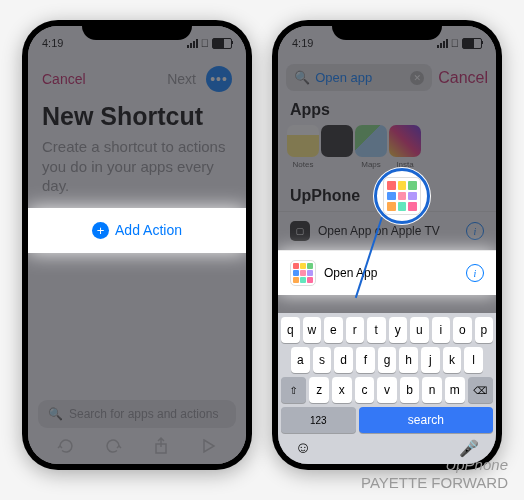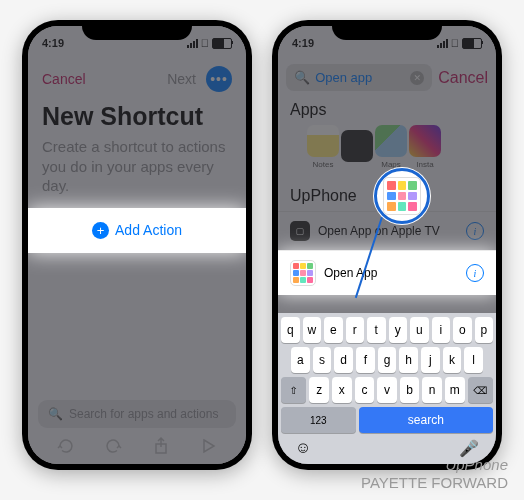--- a/index.html
+++ b/index.html
@@ -1,20 +1,20 @@
 <!DOCTYPE html>
 <html><head>
 <meta charset="utf-8">
 <style>
 body{margin:0;background:#f5f5f5;width:524px;height:500px;font-family:-apple-system,BlinkMacSystemFont,"Helvetica Neue",Arial,sans-serif;position:relative}
 .phones{display:flex;gap:20px;justify-content:center;padding:20px 10px}
 .phone{width:230px;height:450px;background:#000;border-radius:36px;position:relative;box-shadow:0 4px 20px rgba(0,0,0,.3)}
 .screen{position:absolute;top:6px;left:6px;right:6px;bottom:6px;background:#f2f2f7;border-radius:30px;overflow:hidden}
 .notch{position:absolute;top:0;left:50%;transform:translateX(-50%);width:110px;height:20px;background:#000;border-radius:0 0 14px 14px;z-index:100}
-.status-bar{height:34px;display:flex;justify-content:space-between;align-items:center;padding:0 14px;font-size:11px;font-weight:700;position:relative;z-index:10}
+.status-bar{height:34px;display:flex;justify-content:space-between;align-items:center;padding:0 14px;font-size:11px;font-weight:400;position:relative;z-index:10}
 .status-right{display:flex;gap:3px;align-items:center}
 .signal{display:flex;gap:1px;align-items:flex-end}
 .signal i{width:2px;background:#000;display:block}
 .signal i:nth-child(1){height:3px}.signal i:nth-child(2){height:5px}.signal i:nth-child(3){height:7px}.signal i:nth-child(4){height:9px}
 .battery{width:18px;height:9px;border:1px solid #000;border-radius:2px;position:relative}
 .battery:after{content:"";position:absolute;right:-2px;top:2px;width:1px;height:3px;background:#000}
 .battery-fill{width:60%;height:100%;background:#000}
 .nav-bar{display:flex;justify-content:space-between;align-items:center;padding:6px 14px;font-size:14px}
 .nav-btn{color:#be185d}
 .nav-btn.dimmed{color:#8e8e93}
@@ -25,22 +25,22 @@
 .plus-circle{width:17px;height:17px;background:#007aff;border-radius:50%;color:#fff;display:flex;align-items:center;justify-content:center;font-size:13px;line-height:1}
 .ov{position:absolute;inset:0;background:rgba(50,50,55,.62);z-index:20}
 .search-bottom{position:absolute;bottom:36px;left:10px;right:10px;background:rgba(200,200,205,.5);border-radius:9px;padding:7px 10px;font-size:12px;color:#8e8e93;display:flex;align-items:center;gap:6px}
 .toolbar{position:absolute;bottom:4px;left:0;right:0;display:flex;justify-content:space-around;padding:4px 14px}
 .tb-icon{width:20px;height:20px;opacity:.35}
 
 .search-top{margin:4px 8px 0;display:flex;align-items:center;gap:6px}
 .search-field{flex:1;background:rgba(200,200,205,.6);border-radius:8px;padding:6px 8px;font-size:13px;display:flex;align-items:center;gap:5px;color:#007aff}
 .search-field .mag{color:#888}
 .clear-x{margin-left:auto;width:14px;height:14px;background:#aaa;border-radius:50%;color:#fff;font-size:9px;display:flex;align-items:center;justify-content:center}
-.section-h{font-size:16px;font-weight:400;padding:10px 12px 6px}
-.apps-row{display:flex;padding:0 28px 8px;align-items:center}
+.section-h{font-size:16px;font-weight:700;padding:10px 12px 6px}
+.apps-row{display:flex;padding:0 8px 8px;align-items:flex-start}
 .app{display:flex;flex-direction:column;align-items:center;gap:3px;width:34px}
 .app-icon{width:32px;height:32px;border-radius:7px;background:#ddd}
 .app-label{font-size:8px;color:#555;white-space:nowrap}
 .notes-ic{background:linear-gradient(#fff 30%,#ffe97a 30%)}
 .safari-ic{background:radial-gradient(circle,#fff 25%,#2d9cfb 28%,#2d9cfb 65%,#fff 68%)}
 .maps-ic{background:linear-gradient(135deg,#7dd87d 40%,#9ecff8 40%)}
 .insta-ic{background:linear-gradient(45deg,#f9ce34,#ee2a7b,#6228d7)}
 .action-row{display:flex;align-items:center;gap:8px;padding:9px 12px;font-size:12px;border-top:1px solid rgba(0,0,0,.08)}
 .action-row.hl{background:#fff;position:relative;z-index:60;box-shadow:0 0 18px rgba(255,255,255,.8)}
 .tv-icon{width:20px;height:20px;background:#222;border-radius:5px;display:flex;align-items:center;justify-content:center;color:#fff;font-size:9px}

